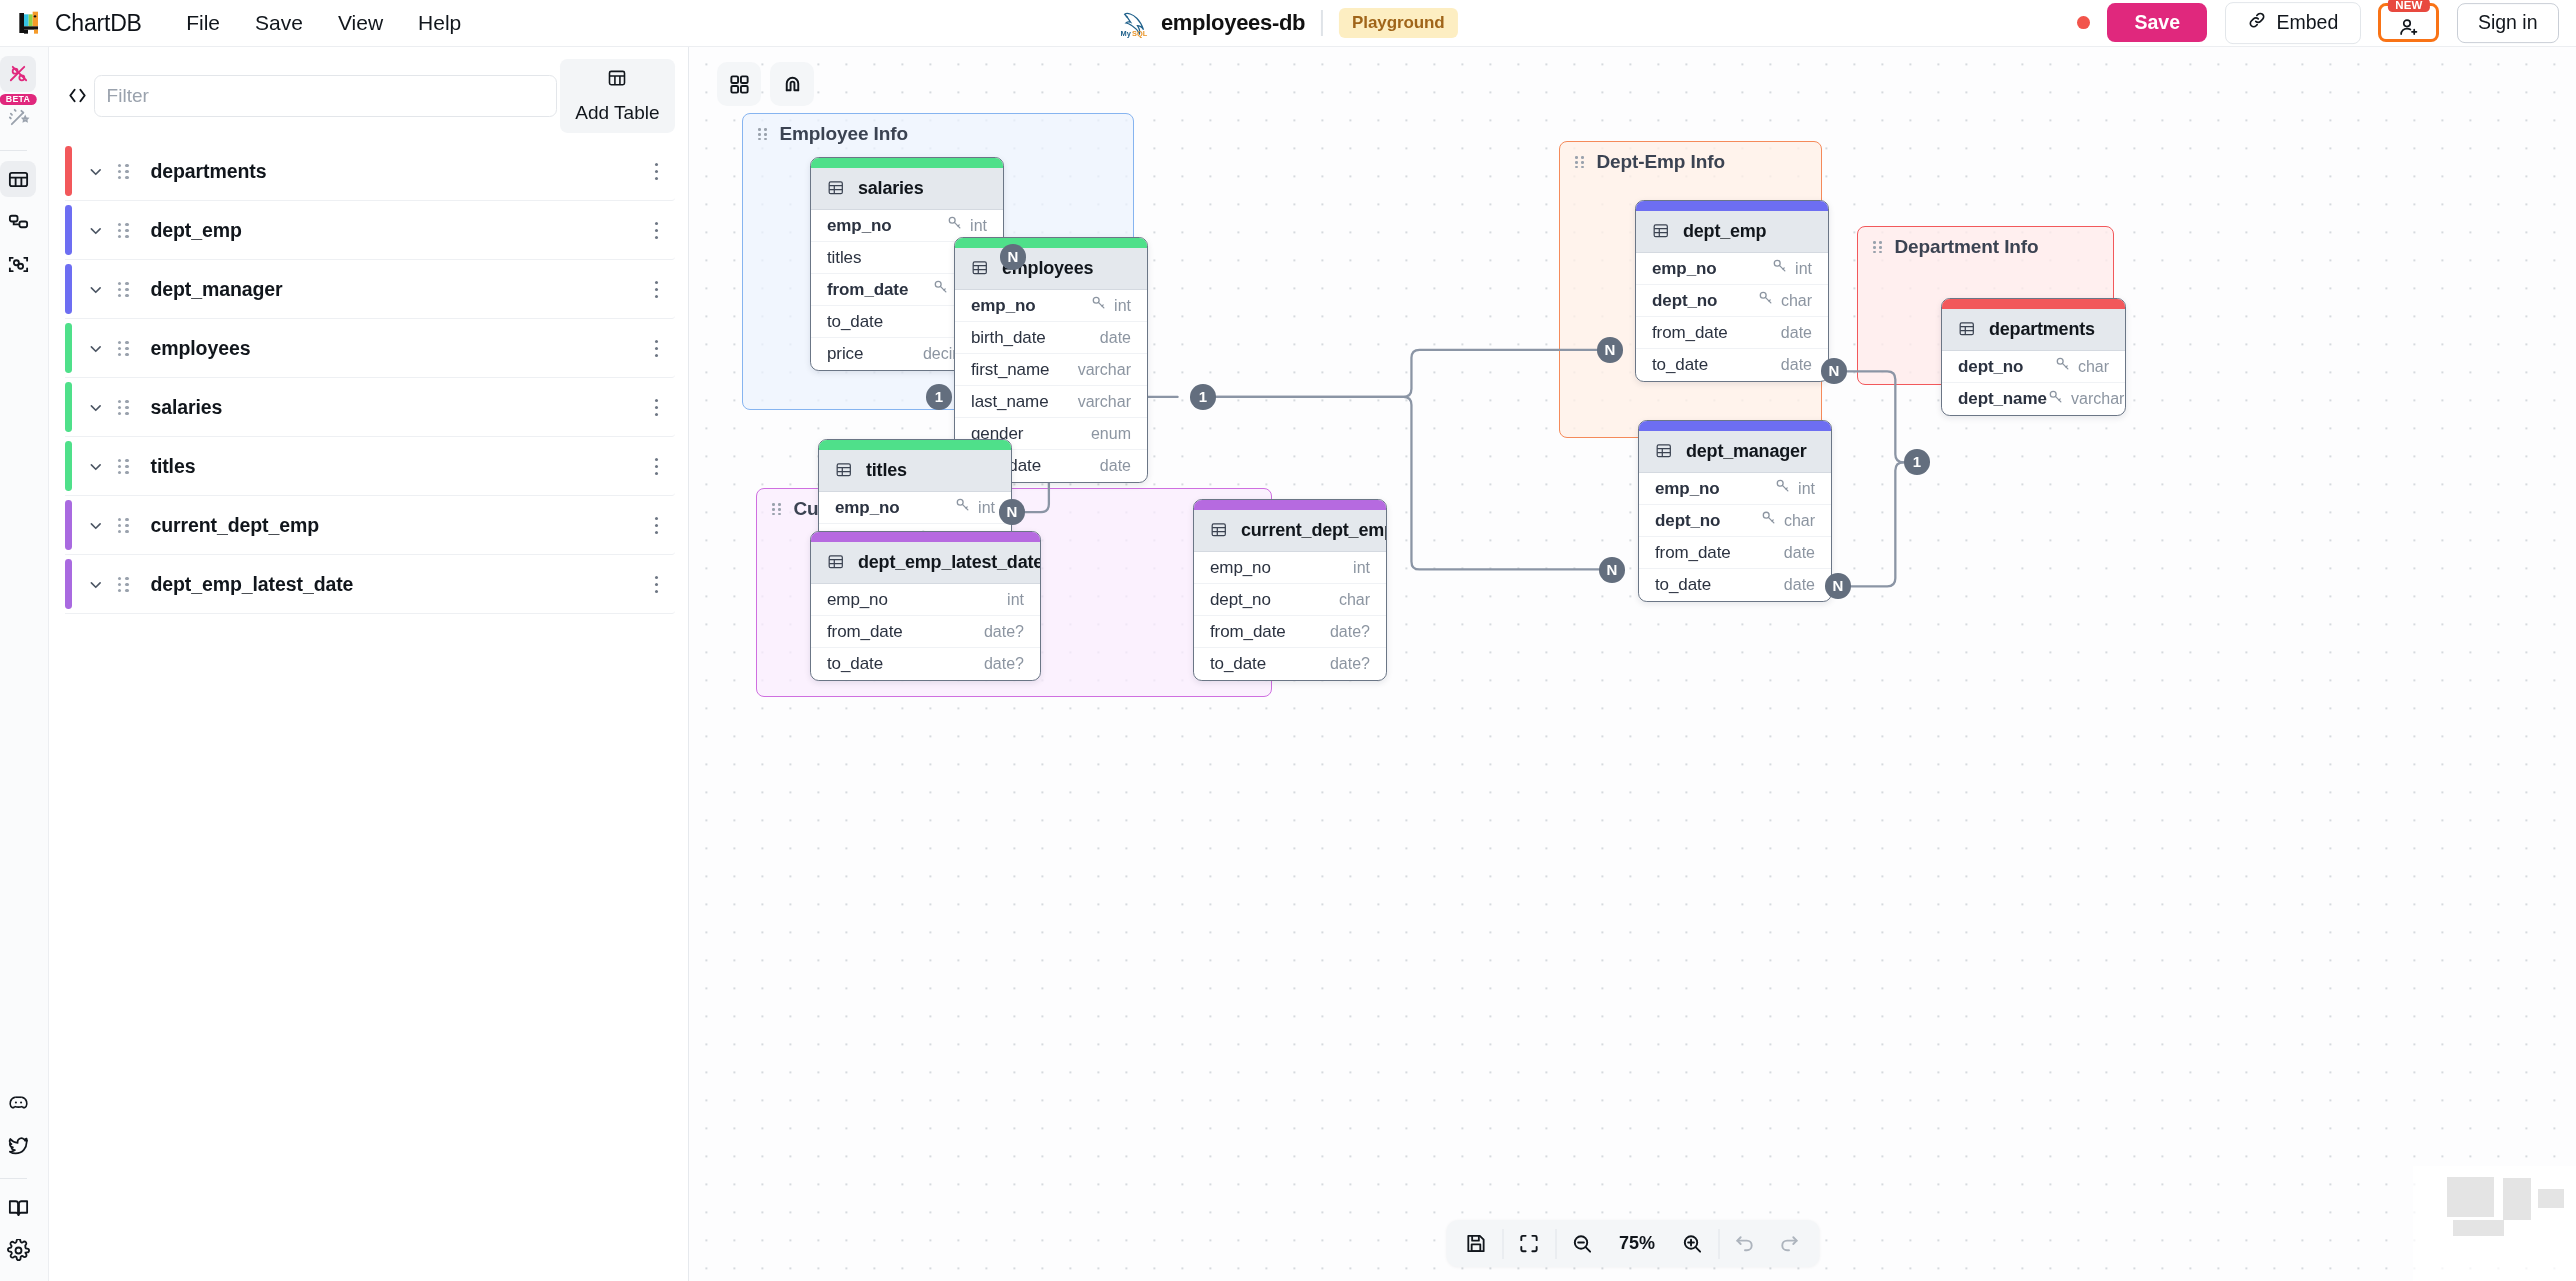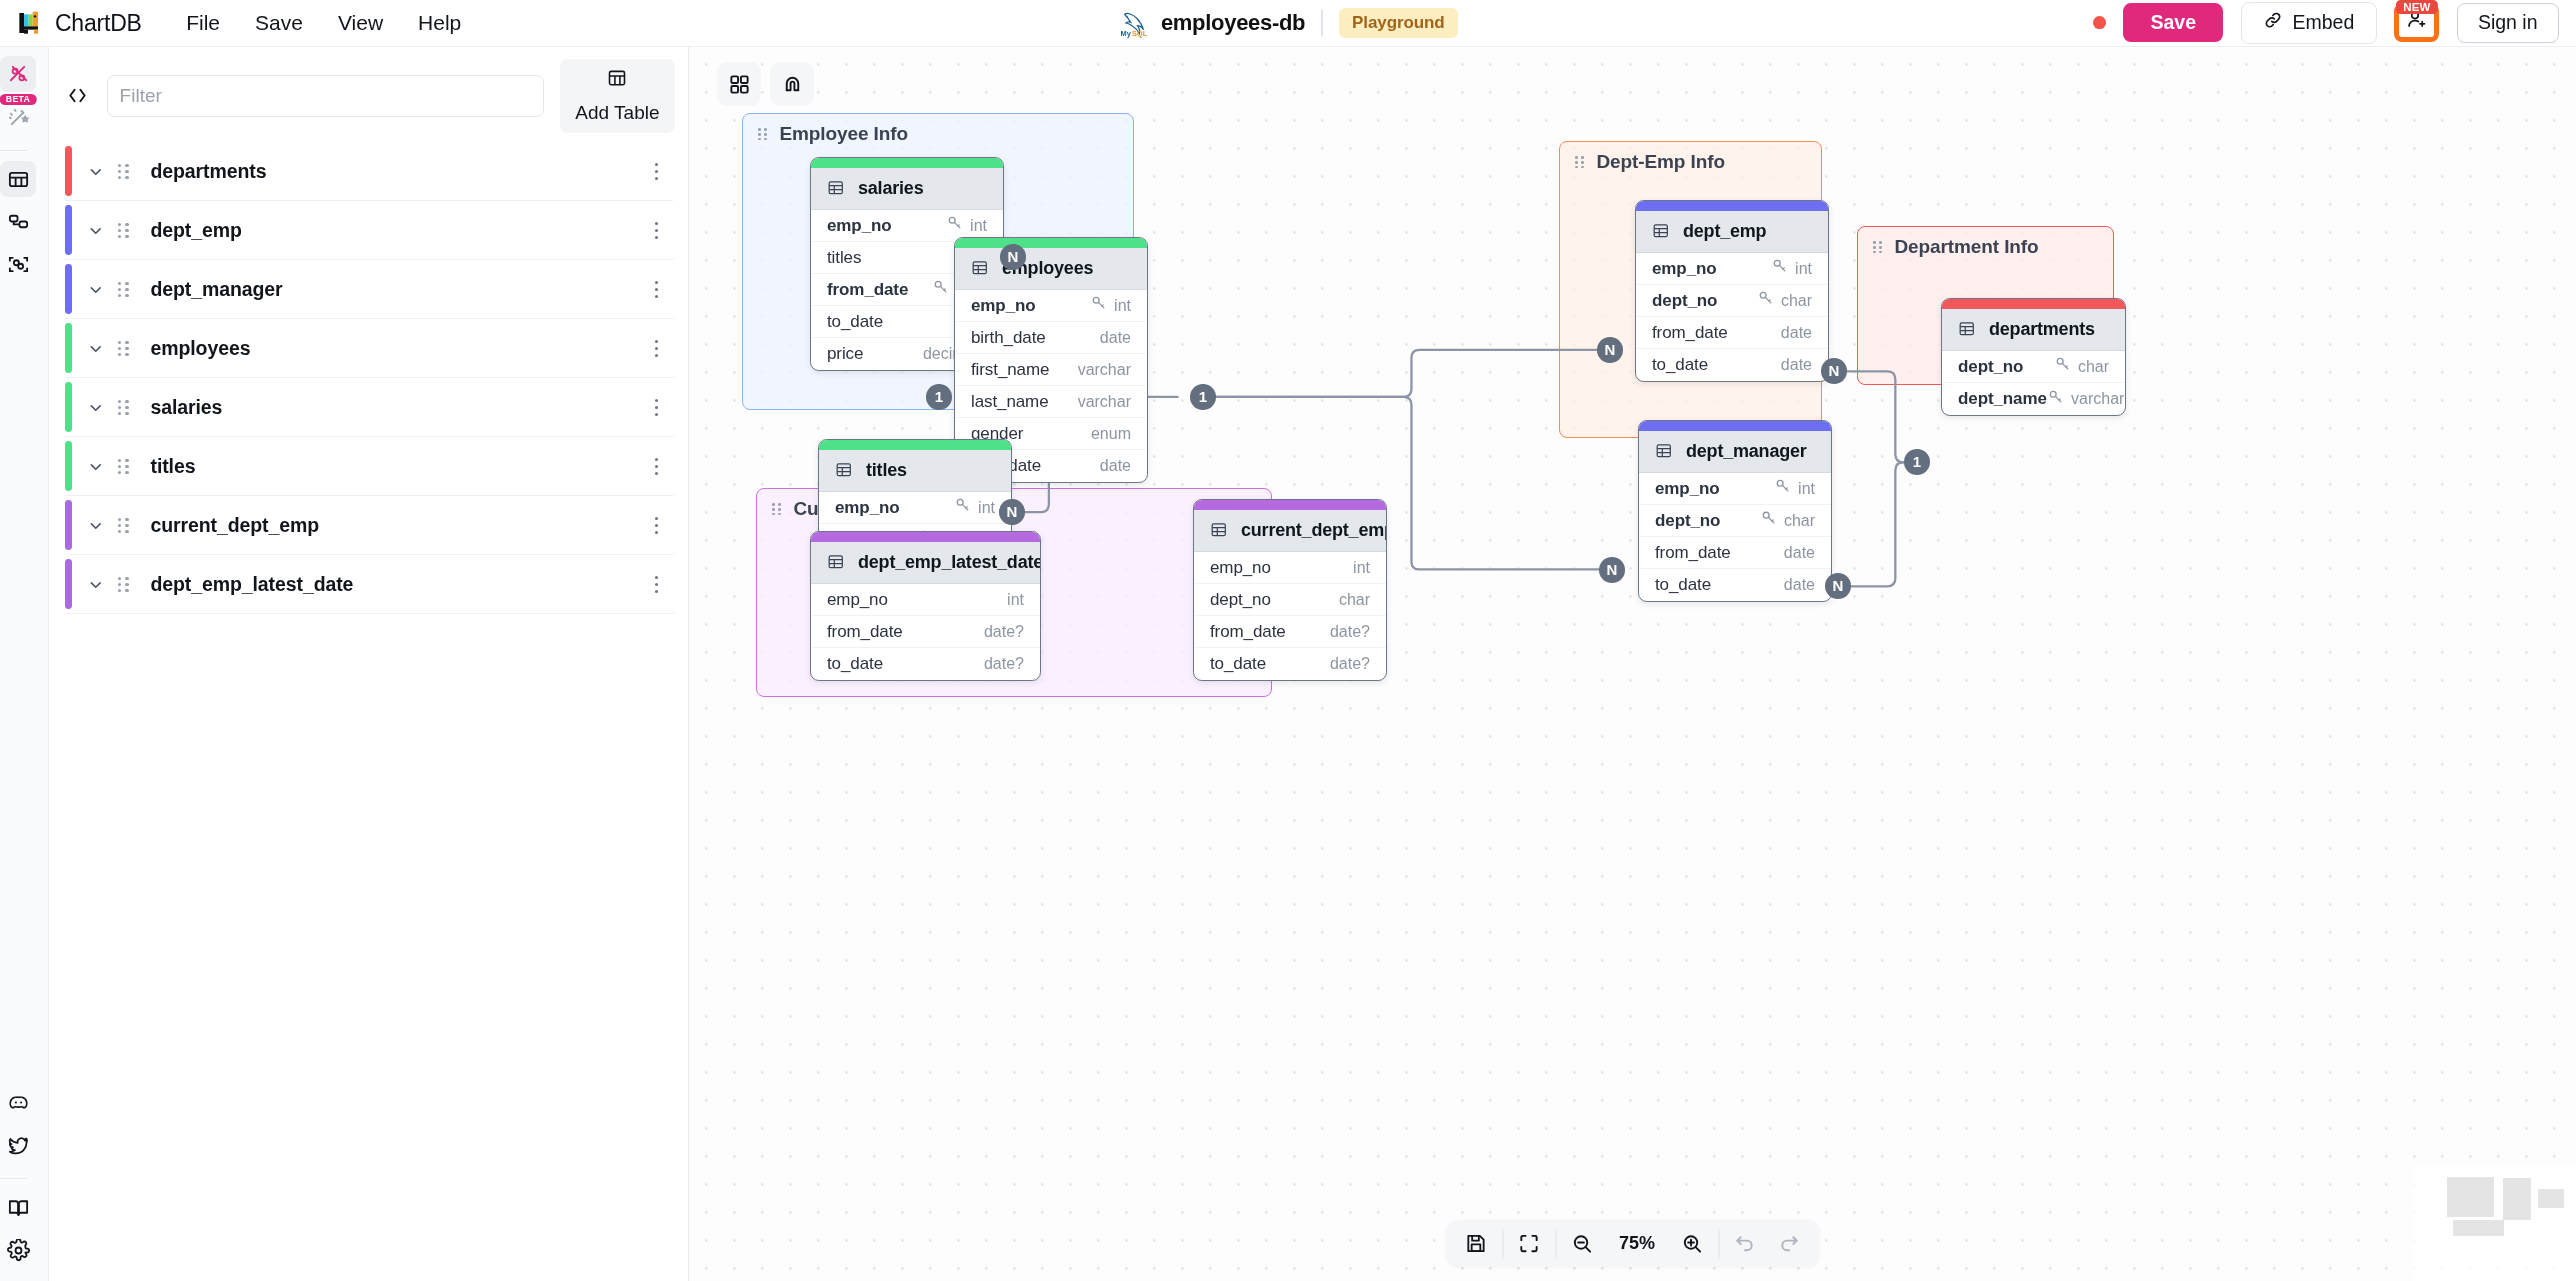--- a/index.html
+++ b/index.html
@@ -45,22 +45,22 @@
   .btn-save {
     background:#e0287d; color:#ffffff; font-size:19.5px; font-weight:600;
     padding:8px 27px; border-radius:8px; border:none; cursor:pointer;
   }
   .btn-embed {
     background:#fff; color:#11161c; font-size:19.5px; font-weight:500;
     padding:7.4px 21.6px; border-radius:8px; border:1px solid #e2e6ea; cursor:pointer;
     display:flex; align-items:center; gap:9.4px;
   }
   .btn-user {
-    position:relative; background:#fff; border:5px solid #f97316; border-radius:8px;
-    width:45px; height:39px; display:flex; align-items:flex-start; justify-content:center; cursor:pointer;
+    position:relative; background:#fff; border:3px solid #f97316; border-radius:8px;
+    width:61px; height:39px; display:flex; align-items:flex-end; justify-content:center; cursor:pointer;
   }
   .badge-new {
     position:absolute; top:-8.8px; left:50%; transform:translateX(-50%);
     background:#e8493f; color:#fff; font-size:11.5px; font-weight:700;
     padding:1.3px 7.4px; border-radius:4.7px; letter-spacing:0.2px;
   }
   .btn-signin {
     background:#fff; color:#11161c; font-size:19.5px; font-weight:500;
     padding:7.4px 20px; border-radius:8px; border:1px solid #c9ced6; cursor:pointer;
   }
@@ -82,21 +82,21 @@
     padding:0.7px 6px; border-radius:5.4px; letter-spacing:0.3px;
   }
   .rail-sep { width:27px; height:0.7px; background:#e4e7eb; margin:8px 0 10.8px 0; }
   .rail-spacer { flex:1; }
 
   
   #sidebar {
     position:absolute; left:49px; top:47px; width:640px; height:1235px;
     background:#fff; border-right:0.7px solid #e6e9ed; z-index:25;
   }
-  .sb-head { display:flex; align-items:center; padding:11.5px 13.5px 9.4px 16px; gap:16px; }
+  .sb-head { display:flex; align-items:center; padding:11.5px 13.5px 9.4px 16px; gap:3px; }
   .code-icon { width:25.6px; height:25.6px; display:flex; align-items:center; justify-content:center; cursor:pointer; }
   .filter-input {
     flex:1; height:42px; border:1px solid #e3e6ea; border-radius:7.4px;
     font-size:19px; color:#11161c; padding:0 12px; outline:none; background:#fff;
     font-family:"Liberation Sans", sans-serif;
   }
   .filter-input::placeholder { color:#9aa2ad; }
   .add-table-btn {
     display:flex; align-items:center; gap:8.8px; background:#f3f5f7; border:none;
     border-radius:7.4px; padding:9.4px 15px; font-size:19px; color:#11161c; cursor:pointer;

